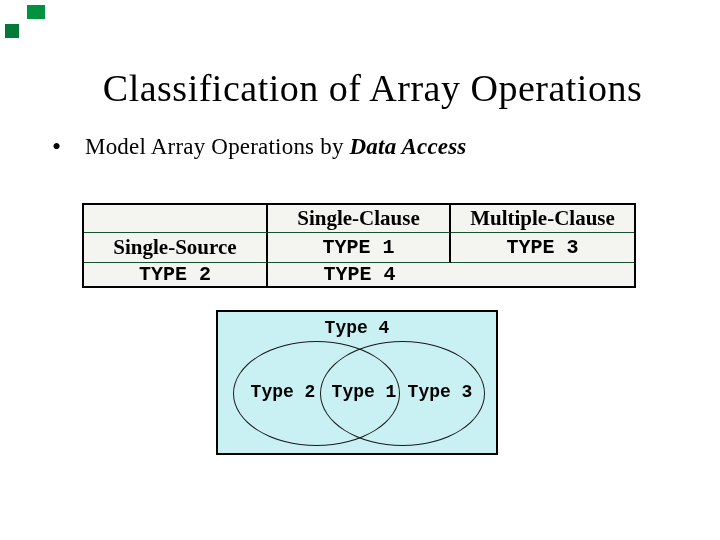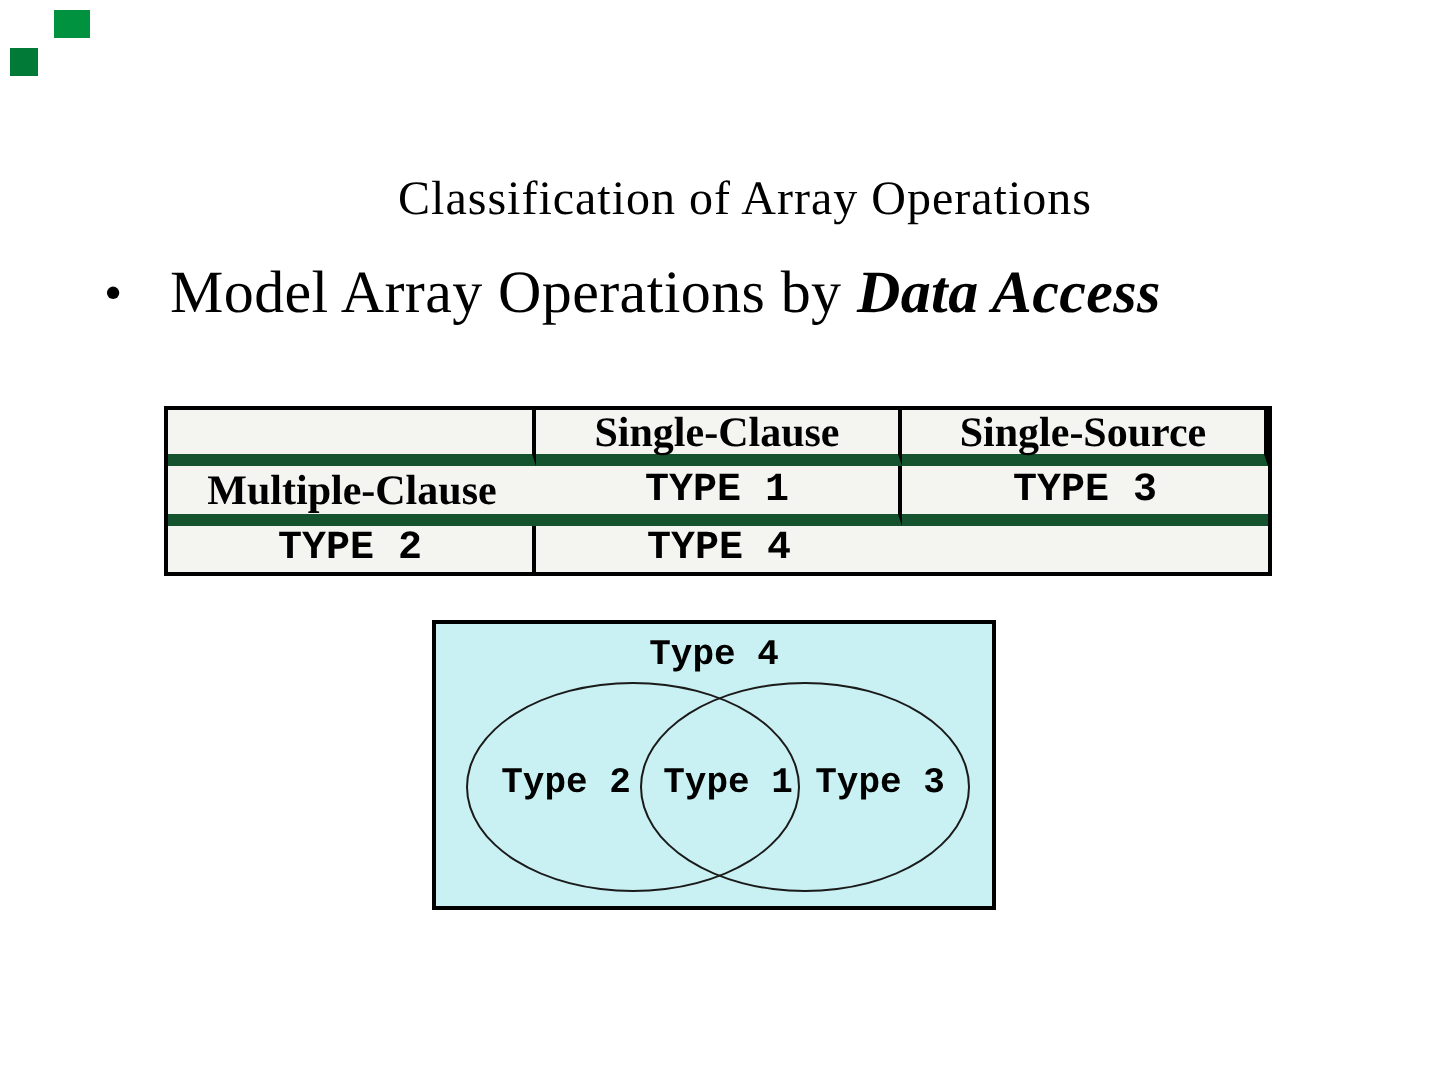--- a/index.html
+++ b/index.html
@@ -15,44 +15,44 @@
 
   
   .sq { position: absolute; }
   .sq1 { left: 27px; top: 5px;  width: 18px; height: 14px; background: #00923f; }
   .sq2 { left: 5px;  top: 24px; width: 14px; height: 14px; background: #007a36; }
 
   
   .title {
     position: absolute;
     left: 25px; right: 0; top: 63px;
-    margin: 16px;
+    margin: 4px;
     text-align: center;
     font-weight: normal;
-    font-size: 24px;
+    font-size: 38px;
     line-height: 42px;
     letter-spacing: 0.5px;
     white-space: nowrap;
   }
 
   
   .bullet-row {
     position: absolute;
     left: 52px; top: 131px;
     display: flex;
     align-items: flex-start;
   }
   .bullet-marker {
     font-size: 26px;
     line-height: 31px;
     width: 33px;
     flex: 0 0 33px;
   }
   .bullet-text {
-    font-size: 30px;
+    font-size: 23px;
     line-height: 31px;
     letter-spacing: 0.2px;
     white-space: nowrap;
   }
   .bi { font-weight: bold; font-style: italic; }
 
   
   .type-table {
     position: absolute;
     left: 82px; top: 203px;
@@ -65,21 +65,21 @@
     grid-template-rows: 28px 30px 23px;
   }
   .cell {
     box-sizing: border-box;
     display: flex;
     align-items: center;
     justify-content: center;
     overflow: visible;
   }
   .cell.vsep { border-right: 2px solid #000; }
-  .cell.hsep { border-bottom: 6px solid #14532d; }
+  .cell.hsep { border-bottom: 1px solid #14532d; }
   .th {
     font-family: "Liberation Serif", "DejaVu Serif", serif;
     font-weight: bold;
     font-size: 21px;
     white-space: nowrap;
   }
   .tt {
     font-family: "Liberation Mono", "DejaVu Sans Mono", monospace;
     font-weight: bold;
     font-size: 20px;
@@ -128,23 +128,23 @@
   <div class="bullet-row">
     <span class="bullet-marker">•</span>
     <div class="bullet-text">
       <div class="line"><span>Model Array Operations by </span><span class="bi">Data Access</span></div>
     </div>
   </div>
 
   <div class="type-table">
     <div class="cell vsep hsep th"></div>
     <div class="cell vsep hsep th">Single-Clause</div>
+    <div class="cell hsep th">Multiple-Clause</div>
+
     <div class="cell vsep hsep th">Single-Source</div>
-
-    <div class="cell hsep th">Multiple-Clause</div>
     <div class="cell vsep hsep tt">TYPE 1</div>
     <div class="cell hsep tt">TYPE 3</div>
 
     <div class="cell vsep tt">TYPE 2</div>
     <div class="cell tt">TYPE 4</div>
   </div>
 
   <div class="venn">
     <div class="venn-label top">Type 4</div>
     <div class="ellipse left"></div>

